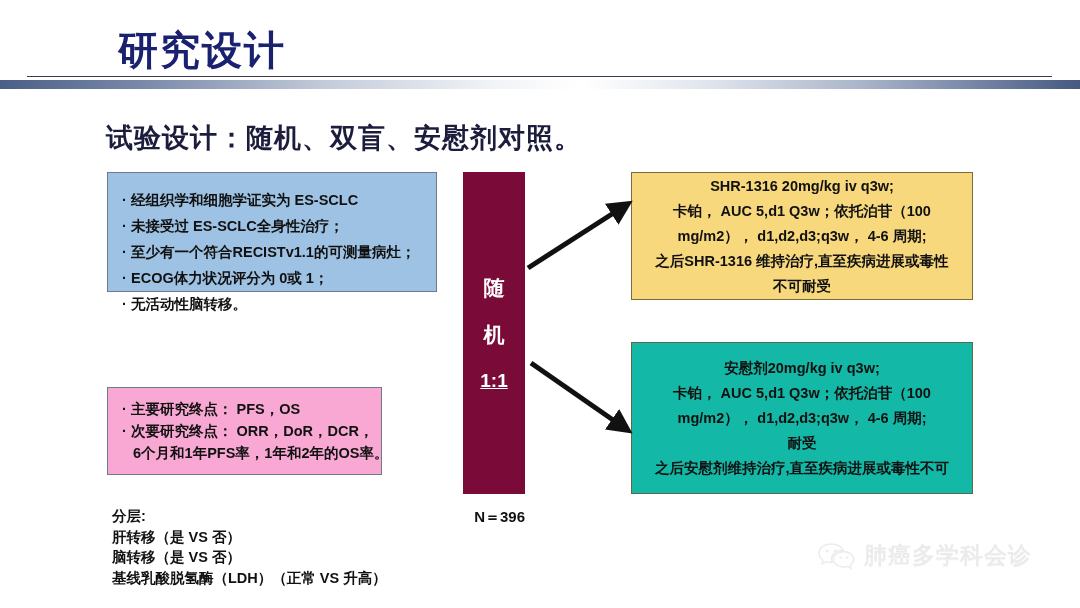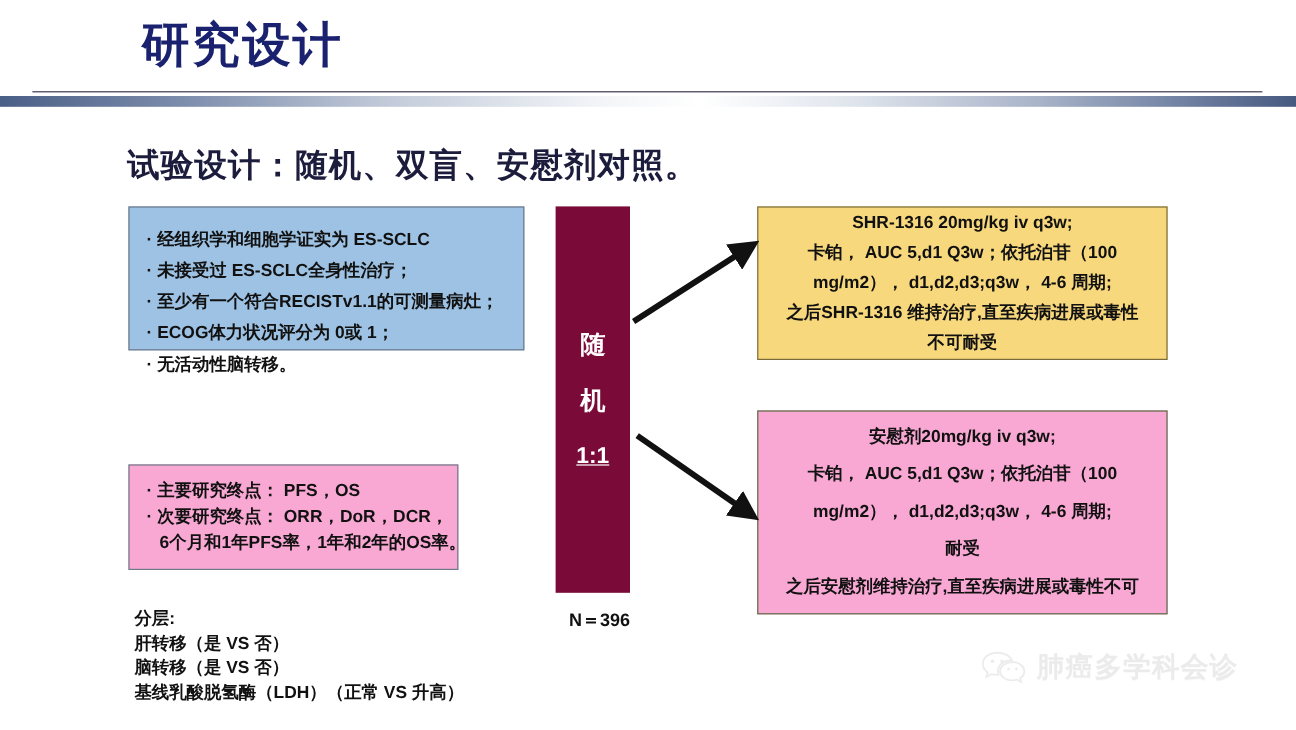--- a/index.html
+++ b/index.html
@@ -15,21 +15,21 @@
     width: 1080px;
     height: 608px;
     background: #ffffff;
     overflow: hidden;
   }
 
   
   #page-title {
     position: absolute;
     left: 118px;
-    top: 16px;
+    top: 28px;
     font-size: 40px;
     font-weight: bold;
     color: #1a2270;
     letter-spacing: 2px;
     line-height: 1.1;
     white-space: nowrap;
   }
   #header-rule {
     position: absolute;
     left: 27px;
@@ -191,27 +191,27 @@
     font-weight: bold;
     color: #111111;
     white-space: nowrap;
   }
 
   
   #arm-control-box {
     left: 631px;
     top: 342px;
     width: 342px;
-    height: 170px;
-    background: #f9a8d4;
+    height: 152px;
+    background: #14b8a6;
     border-color: #5c6b44;
     padding: 9px 12px;
     display: flex;
     flex-direction: column;
-    justify-content: space-between;
+    justify-content: center;
   }
 
   
   #arrows-layer {
     position: absolute;
     left: 0;
     top: 0;
     width: 1080px;
     height: 608px;
     pointer-events: none;

